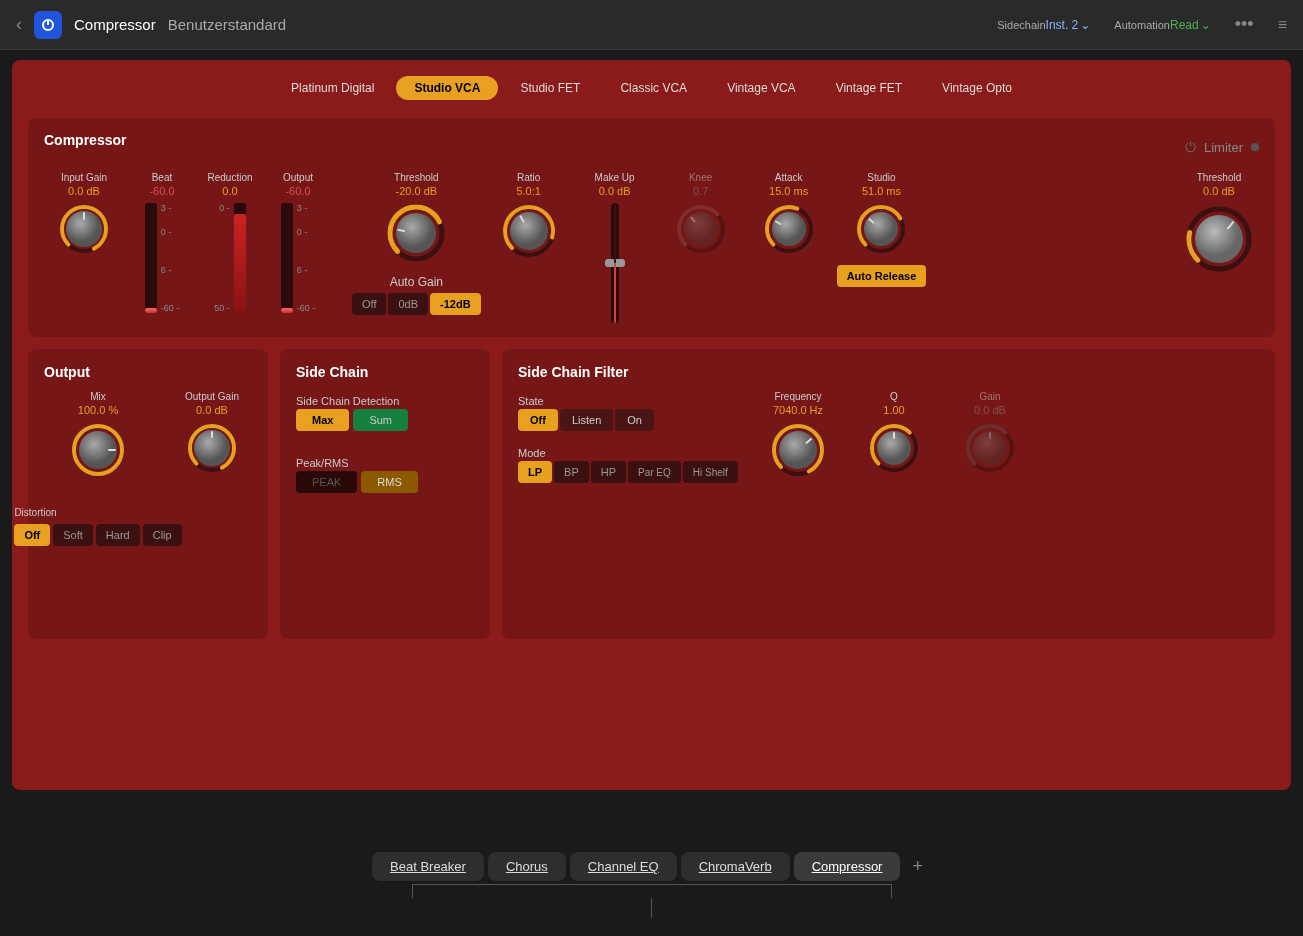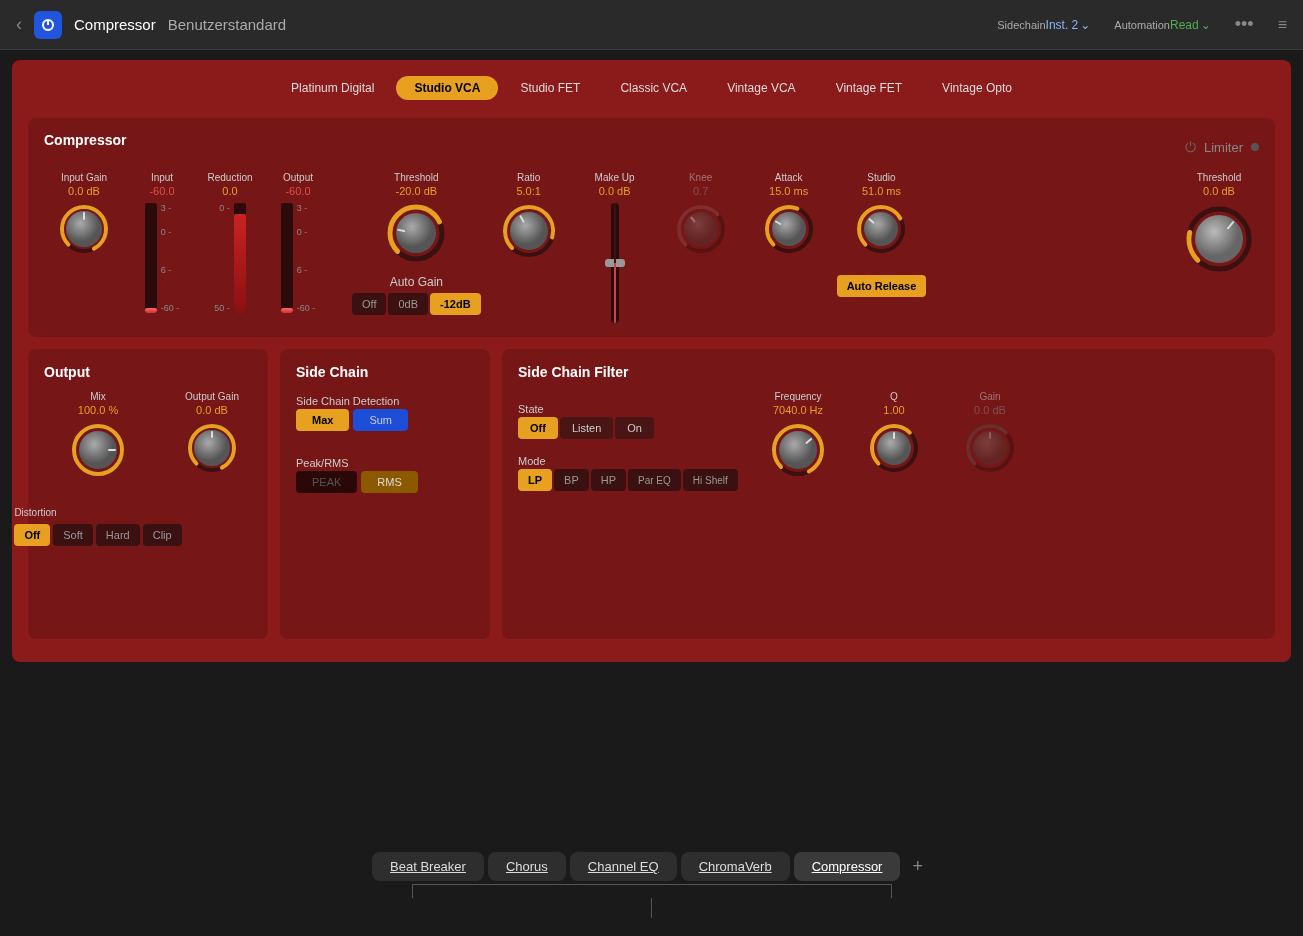--- a/index.html
+++ b/index.html
@@ -59,21 +59,21 @@
     .top-bar-control .value.read { color: #4caf50; }
     .dots-btn { color: #888; font-size: 18px; cursor: pointer; }
     .lines-btn { color: #888; font-size: 16px; cursor: pointer; }
 
     
     .plugin-area {
       background: #8b1a1a;
       margin: 10px 12px;
       border-radius: 8px;
       padding: 16px;
-      height: 602px;
+      height: 730px;
     }
 
     
     .tabs-row {
       display: flex;
       justify-content: center;
       gap: 4px;
       margin-bottom: 18px;
     }
     .tab-btn {
@@ -231,21 +231,21 @@
     
     .auto-release-btn {
       background: #e8a020;
       color: #000;
       border: none;
       border-radius: 4px;
       padding: 5px 10px;
       font-size: 11px;
       font-weight: 600;
       cursor: pointer;
-      margin-top: 16px;
+      margin-top: 6px;
     }
 
     
     .bottom-sections {
       display: flex;
       gap: 12px;
       height: 290px;
     }
     .output-section {
       background: rgba(0,0,0,0.15);
@@ -271,21 +271,21 @@
     
     .detect-row {
       display: flex; gap: 4px; margin-bottom: 10px;
     }
     .detect-btn {
       padding: 5px 16px;
       border-radius: 4px;
       border: none;
       font-size: 11px;
       cursor: pointer;
-      background: #1d4ed8;
+      background: #15803d;
       color: #ccc;
     }
     .detect-btn.active {
       background: #e8a020;
       color: #000;
       font-weight: 600;
     }
 
     .sub-label {
       font-size: 11px;
@@ -489,21 +489,21 @@
                   <stop offset="0%" stop-color="#aaa"></stop>
                   <stop offset="100%" stop-color="#555"></stop>
                 </radialGradient>
               </defs>
             <line x1="26" y1="10" x2="26" y2="16" stroke="#ddd" stroke-width="2" stroke-linecap="round" transform="rotate(0 26 26)"></line>
           </svg>
         </div>
       </div>
 
       <div class="meter-group">
-        <span class="knob-label">Input</span>
+        <span class="knob-label">Beat</span>
         <span class="knob-value red">-60.0</span>
         <div style="display:flex; gap:4px; align-items:flex-start;">
           <div class="meter-bar" style="height:110px;">
             <div class="meter-fill" style="height:5%; background:linear-gradient(to top,#cc3333,#ff6666);"></div>
           </div>
           <div style="font-size:9px;color:#888;display:flex;flex-direction:column;justify-content:space-between;height:110px;">
             <span>3 -</span>
             <span>0 -</span>
             <span></span>
             <span>6 -</span>
@@ -757,21 +757,21 @@
           <button class="detect-btn" style="background:#8b5a00;color:#ddd;">RMS</button>
         </div>
       </div>
     </div>
 
     <div class="sidechain-filter-section">
       <span class="section-header">Side Chain Filter</span>
 
       <div class="sidechain-filter-layout">
         <div class="scf-left" style="max-width:220px;">
-          <div style="margin-top:18px;">
+          <div style="margin-top:10px;">
             <span class="sub-label">State</span>
             <div class="state-row">
               <button class="state-btn active">Off</button>
               <button class="state-btn active-dark">Listen</button>
               <button class="state-btn active-dark">On</button>
             </div>
           </div>
           <div style="margin-top:12px;">
             <span class="sub-label">Mode</span>
             <div class="mode-row">

